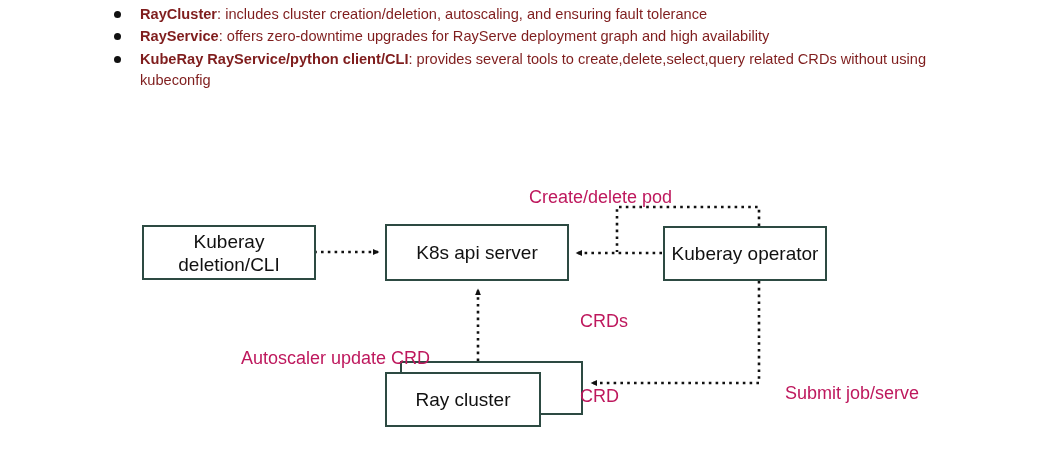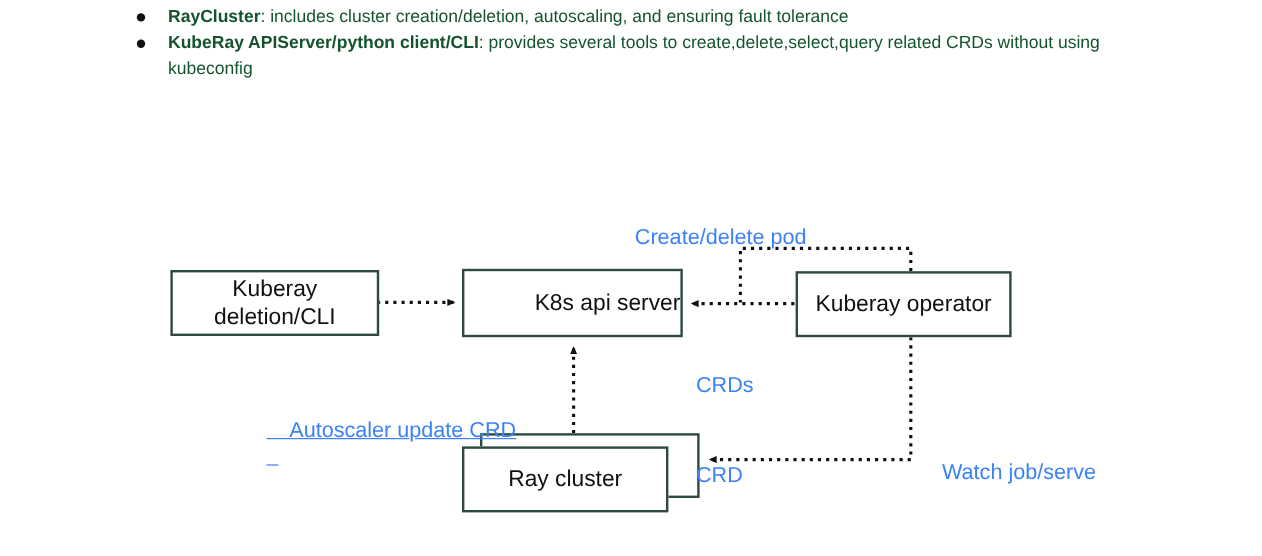--- a/index.html
+++ b/index.html
@@ -21,21 +21,21 @@
     position: absolute;
     left: 110px;
     top: 4px;
     width: 830px;
   }
   .bullet-row {
     position: relative;
     padding-left: 30px;
     font-size: 14.6px;
     line-height: 21.4px;
-    color: #14532d;
+    color: #7f1d1d;
     margin-bottom: 1px;
   }
   .bullet-dot {
     position: absolute;
     left: 4px;
     top: 7px;
     width: 7px;
     height: 7px;
     border-radius: 50%;
     background: #111111;
@@ -71,21 +71,21 @@
     position: absolute;
     box-sizing: border-box;
     border: 2.5px solid #2d4a42;
     background: #ffffff;
     z-index: 4;
   }
   .edge-label {
     position: absolute;
     font-size: 18px;
     line-height: 22px;
-    color: #3b82f6;
+    color: #be185d;
     white-space: pre;
     z-index: 6;
   }
   svg#wires {
     position: absolute;
     left: 0;
     top: 0;
     width: 1052px;
     height: 463px;
     z-index: 2;
@@ -103,24 +103,28 @@
 <body>
 
 <div id="bullet-list">
 
   <div class="bullet-row">
     <span class="bullet-dot"></span>
     <span class="bullet-term">RayCluster</span><span class="bullet-rest">: includes cluster creation/deletion, autoscaling, and ensuring fault tolerance</span>
   </div>
 
 
+  <div class="bullet-row">
+    <span class="bullet-dot"></span>
+    <span class="bullet-term">RayService</span><span class="bullet-rest">: offers zero-downtime upgrades for RayServe deployment graph and high availability</span>
+  </div>
 
   <div class="bullet-row">
     <span class="bullet-dot"></span>
-    <span class="bullet-term">KubeRay APIServer/python client/CLI</span><span class="bullet-rest">: provides several tools to create,delete,select,query related CRDs</span>
+    <span class="bullet-term">KubeRay RayService/python client/CLI</span><span class="bullet-rest">: provides several tools to create,delete,select,query related CRDs</span>
     <span>without using kubeconfig</span>
   </div>
 
 </div>
 
 <div id="diagram">
 
   <svg id="wires">
     <defs>
       <marker id="arrow" markerWidth="7" markerHeight="7" refX="6.2" refY="3.2" orient="auto" markerUnits="userSpaceOnUse">
@@ -139,46 +143,46 @@
     <path class="wire" d="M759,281 L759,383 L591,383" marker-end="url(#arrow)"></path>
   </svg>
 
   <div class="node" style="left:95px; top:225px; width:174px; height:55px;margin-left:47px;">
     <div>
       <div>Kuberay</div>
       <div>deletion/CLI</div>
     </div>
   </div>
 
-  <div class="node" style="left:385px; top:224px; width:184px; height:57px;justify-content:flex-end;">
+  <div class="node" style="left:385px; top:224px; width:184px; height:57px;">
     <span>K8s api server</span>
   </div>
 
-  <div class="node" style="left:663px; top:226px; width:180px; height:55px;">
+  <div class="node" style="left:663px; top:226px; width:164px; height:55px;">
     <span>Kuberay operator</span>
   </div>
 
   <div class="node-back" style="left:400px; top:361px; width:183px; height:54px;"></div>
 
-  <div class="node" style="left:385px; top:372px; width:172px; height:55px;">
+  <div class="node" style="left:385px; top:372px; width:156px; height:55px;">
     <span>Ray cluster</span>
   </div>
 
 
   <div class="edge-label" style="left:509px; top:164px;">
     <span>Create/delete pod</span>
   </div>
 
   <div class="edge-label" style="left:580px; top:259px; line-height:25px;">
     <div>CRDs</div>
     <div>CRD</div>
   </div>
 
-  <div class="edge-label" style="left:222px; top:325px;text-decoration:underline;">
+  <div class="edge-label" style="left:222px; top:325px;">
     <span>Autoscaler update CRD</span>
   </div>
 
   <div class="edge-label" style="left:785px; top:326px; line-height:27px;">
-    <div>Watch job/serve</div>
+    <div>Submit job/serve</div>
     <div>Get running status</div>
   </div>
 
 </div>
 
 </body></html>

